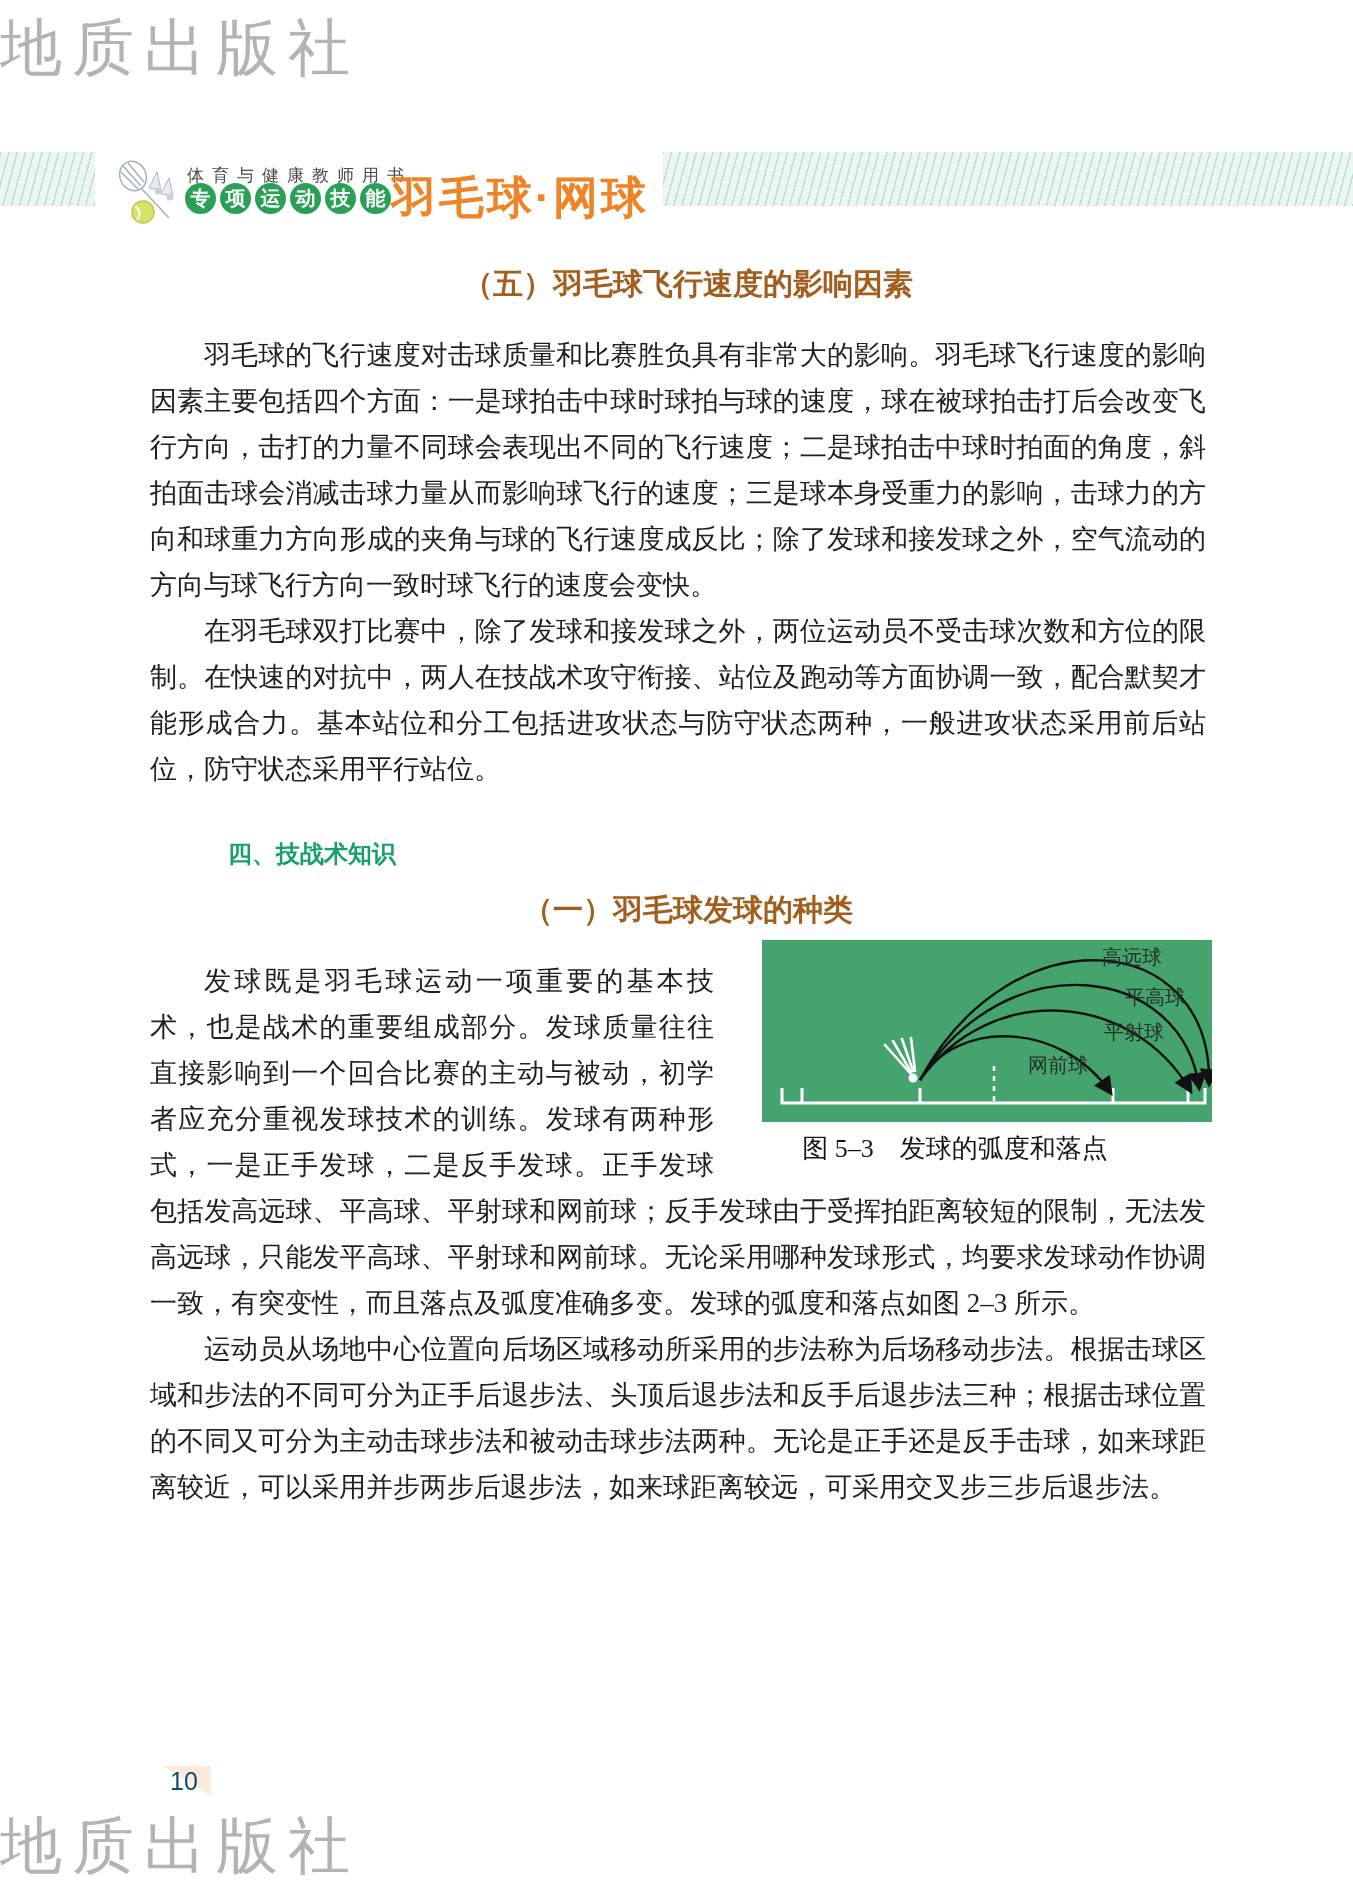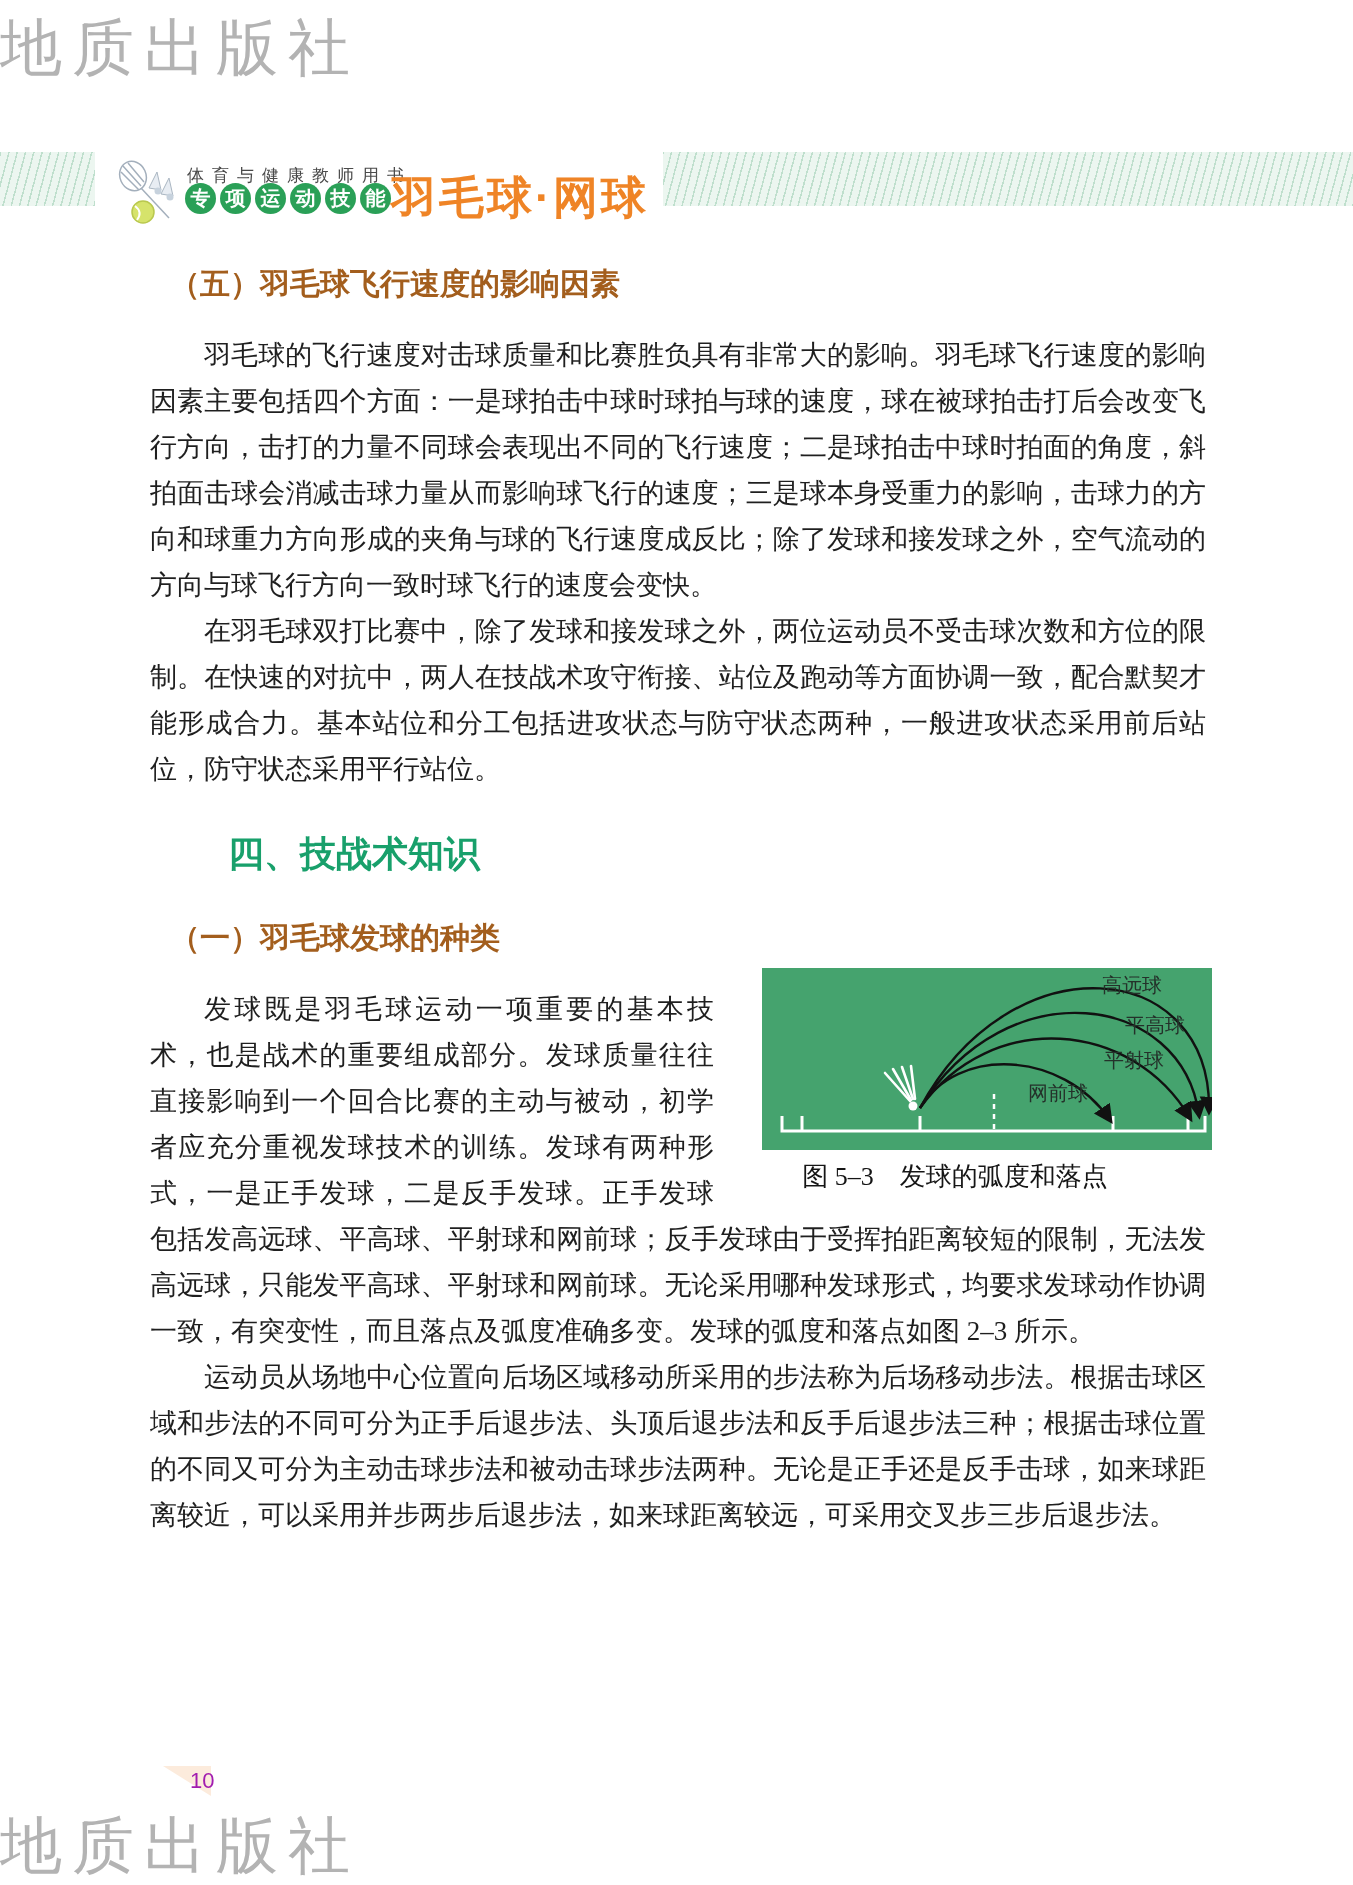--- a/index.html
+++ b/index.html
@@ -47,27 +47,27 @@
   .content{
     position:absolute;left:150px;top:266px;width:1056px;
     font-size:27px;line-height:46px;color:#1f1f1f;
   }
   .para{
     text-align:justify;text-indent:2em;margin:0;
   }
   h3.sub-heading{
     font-family:"Liberation Sans","DejaVu Sans",sans-serif;
     font-size:30px;font-weight:bold;color:#a35e1d;
-    margin:0 0 30px 0;padding-left:20px;line-height:36px;
+    margin:0 0 30px 0;padding-left:20px;line-height:36px;text-align:center;
   }
   h3.sub-heading.spaced{margin-top:42px;}
   h2.section-heading{
     font-family:"Liberation Serif","DejaVu Serif",serif;
-    font-size:36px;font-weight:bold;color:#18a06b;
-    margin:40px 0 44px 0;padding-left:78px;line-height:44px;
+    font-size:24px;font-weight:bold;color:#18a06b;
+    margin:40px 0 16px 0;padding-left:78px;line-height:44px;
   }
   
   .figure-wrap{
     float:right;width:386px;margin:-18px 58px 14px 48px;
   }
   .figure-wrap svg{display:block;}
   .figure-caption{
     margin-top:12px;text-align:center;font-size:26px;color:#151515;
     line-height:30px;text-indent:0;
     font-family:"Liberation Serif","DejaVu Serif",serif;
@@ -78,21 +78,21 @@
   }
   
   .page-badge{
     position:absolute;left:163px;top:1766px;width:48px;height:30px;
     background:#fcebdc;
     clip-path:polygon(0 0,100% 0,100% 100%);
   }
   .page-number{
     position:absolute;left:170px;top:1766px;
     font-family:"Liberation Sans","DejaVu Sans",sans-serif;
-    font-size:22px;color:#a21caf;line-height:30px;margin-left:20px;
+    font-size:25px;color:#0c4a6e;line-height:30px;
   }
 </style>
 </head>
 <body>
 
 <div class="watermark top">地质出版社</div>
 
 <div class="stripe-band">
   <div class="white-gap"></div>
 </div>

